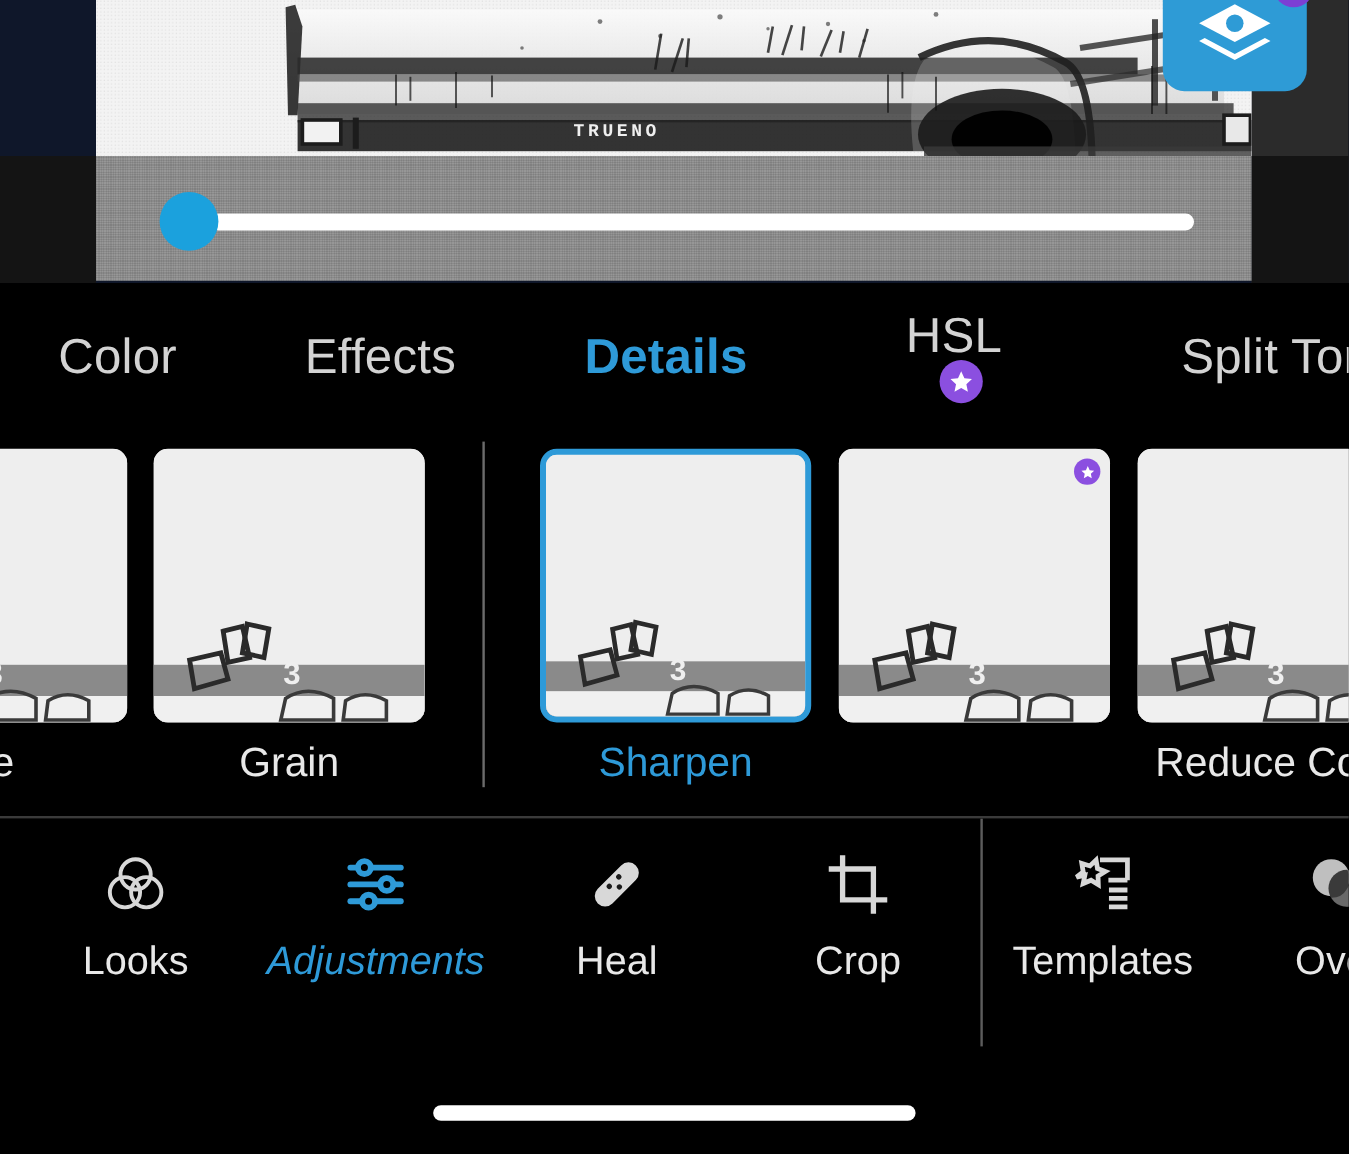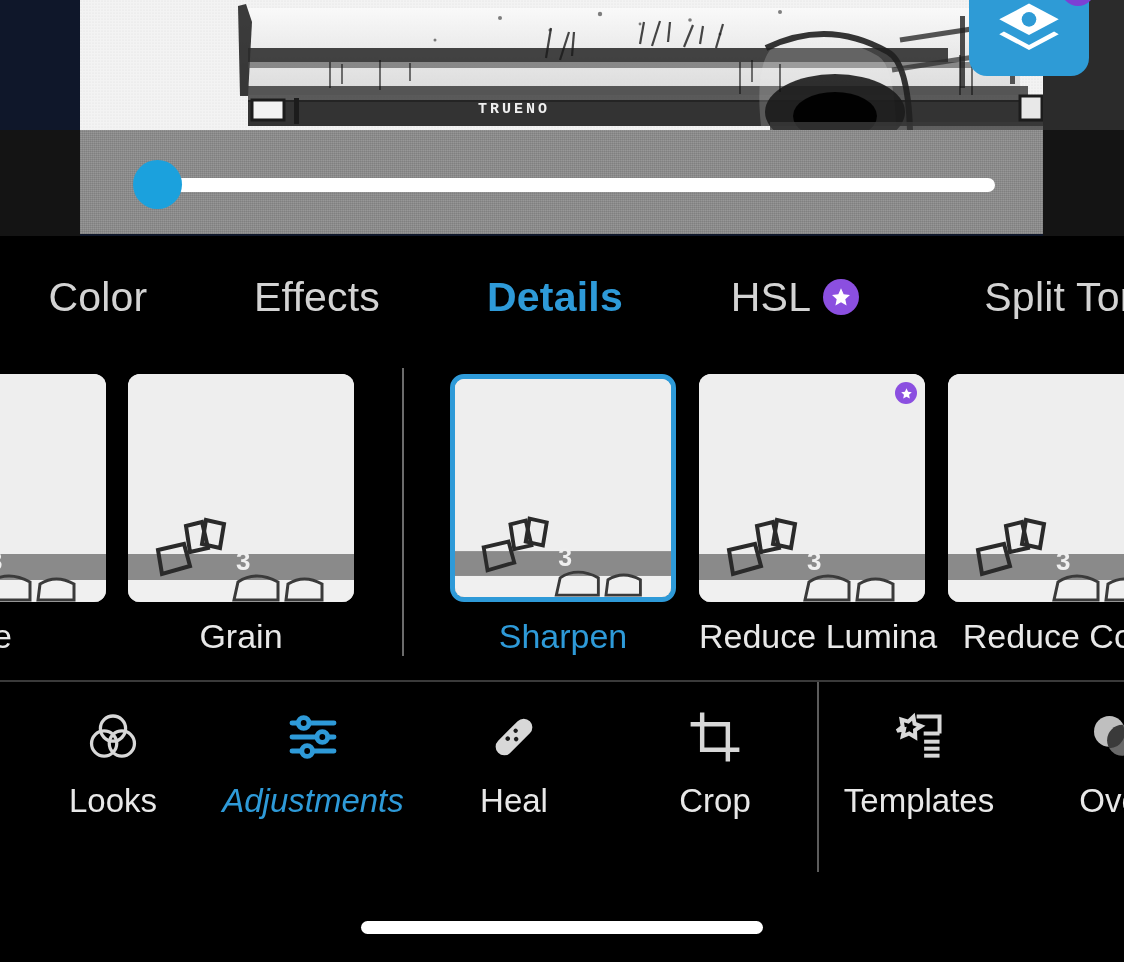--- a/index.html
+++ b/index.html
@@ -298,21 +298,21 @@
   <div class="tabs-row">
     <div class="tab" style="position:absolute;left:28px;width:140px;">
       <span class="tab-label">Color</span>
     </div>
     <div class="tab" style="position:absolute;left:246px;width:142px;">
       <span class="tab-label">Effects</span>
     </div>
     <div class="tab active" style="position:absolute;left:482px;width:146px;">
       <span class="tab-label">Details</span>
     </div>
-    <div class="tab" style="position:absolute;left:724px;width:142px;">
+    <div class="tab" style="position:absolute;left:724px;width:142px;flex-direction:column;">
       <span class="tab-label">HSL</span>
       <span class="tab-badge">
         <svg viewBox="0 0 24 24">
           <path d="M12 2.5 L14.9 8.9 L21.8 9.7 L16.7 14.4 L18.1 21.2 L12 17.8 L5.9 21.2 L7.3 14.4 L2.2 9.7 L9.1 8.9 Z" fill="#fff"></path>
         </svg>
       </span>
     </div>
     <div class="tab" style="position:absolute;left:955px;width:240px;">
       <span class="tab-label">Split Tone</span>
     </div>
@@ -400,21 +400,20 @@
             <path d="M58 152 l16 -4 l6 26 l-18 4 Z"></path>
             <path d="M78 146 l18 4 l-4 24 l-18 -4 Z"></path>
           </g>
           <text x="108" y="196" font-family="Liberation Sans, sans-serif" font-size="26" font-weight="bold" fill="#efefef">3</text>
           <g fill="none" stroke="#3a3a3a" stroke-width="3">
             <path d="M110 208 q18 -12 40 0 l0 18 l-44 0 Z"></path>
             <path d="M160 210 q16 -10 34 0 l0 16 l-36 0 Z"></path>
           </g>
         </svg>
       </div>
-      <div class="thumb-label">Reduce Lumina</div>
     </div>
 
     <div class="thumb" style="left:948px;">
       <div class="thumb-img">
         <svg viewBox="0 0 226 228" preserveAspectRatio="none">
           <rect width="226" height="228" fill="#eeeeee"></rect>
           <rect y="180" width="226" height="48" fill="#8a8a8a"></rect>
           <rect y="206" width="226" height="22" fill="#f0f0f0"></rect>
           <g fill="none" stroke="#2a2a2a" stroke-width="4">
             <path d="M30 176 l26 -6 l6 22 l-28 8 Z"></path>

